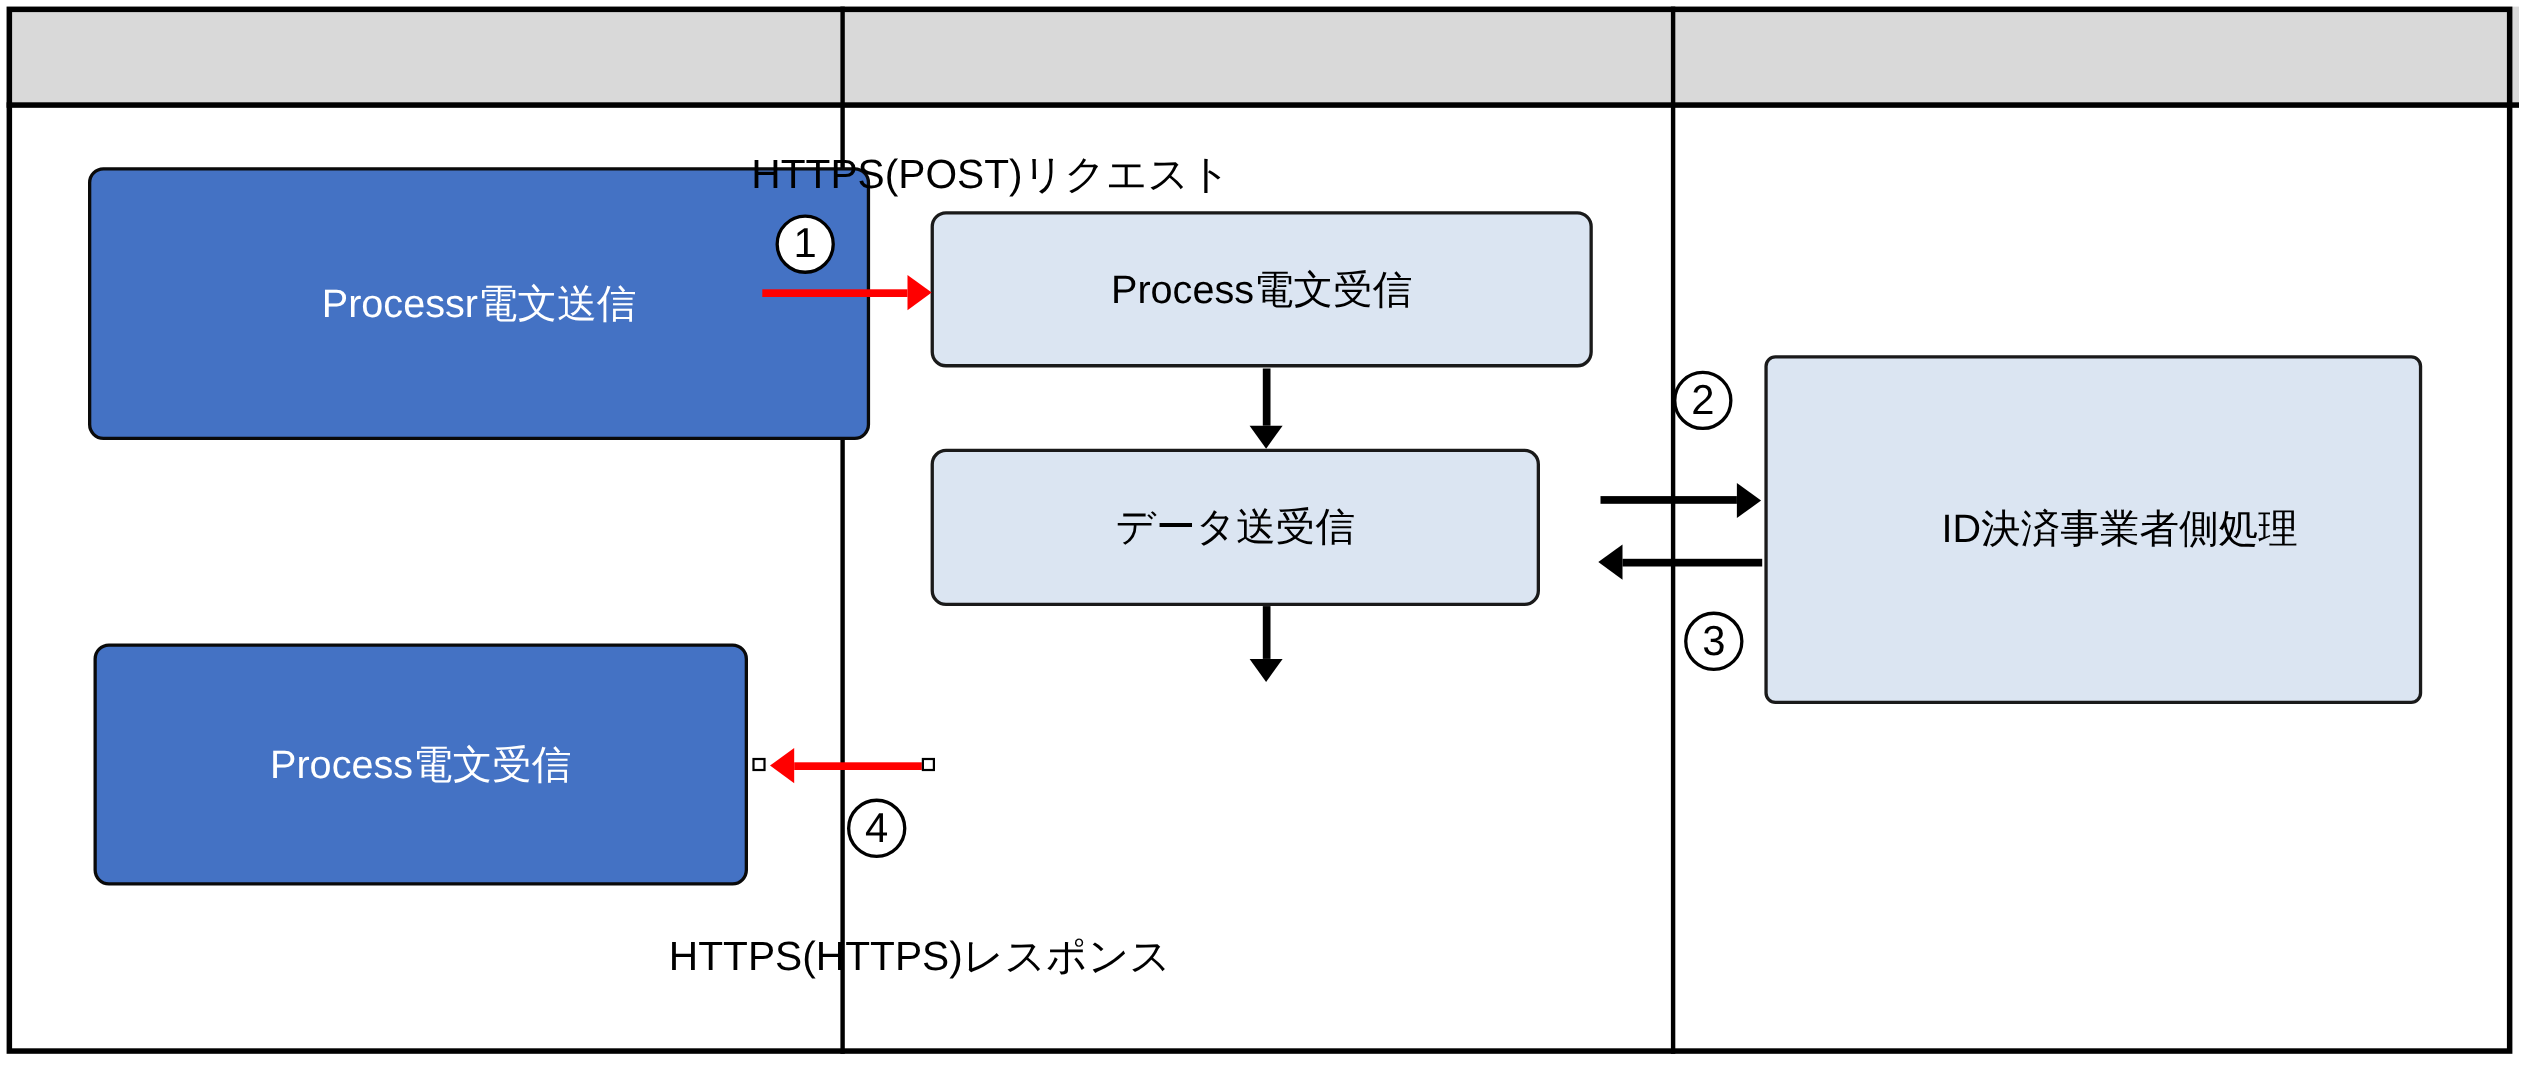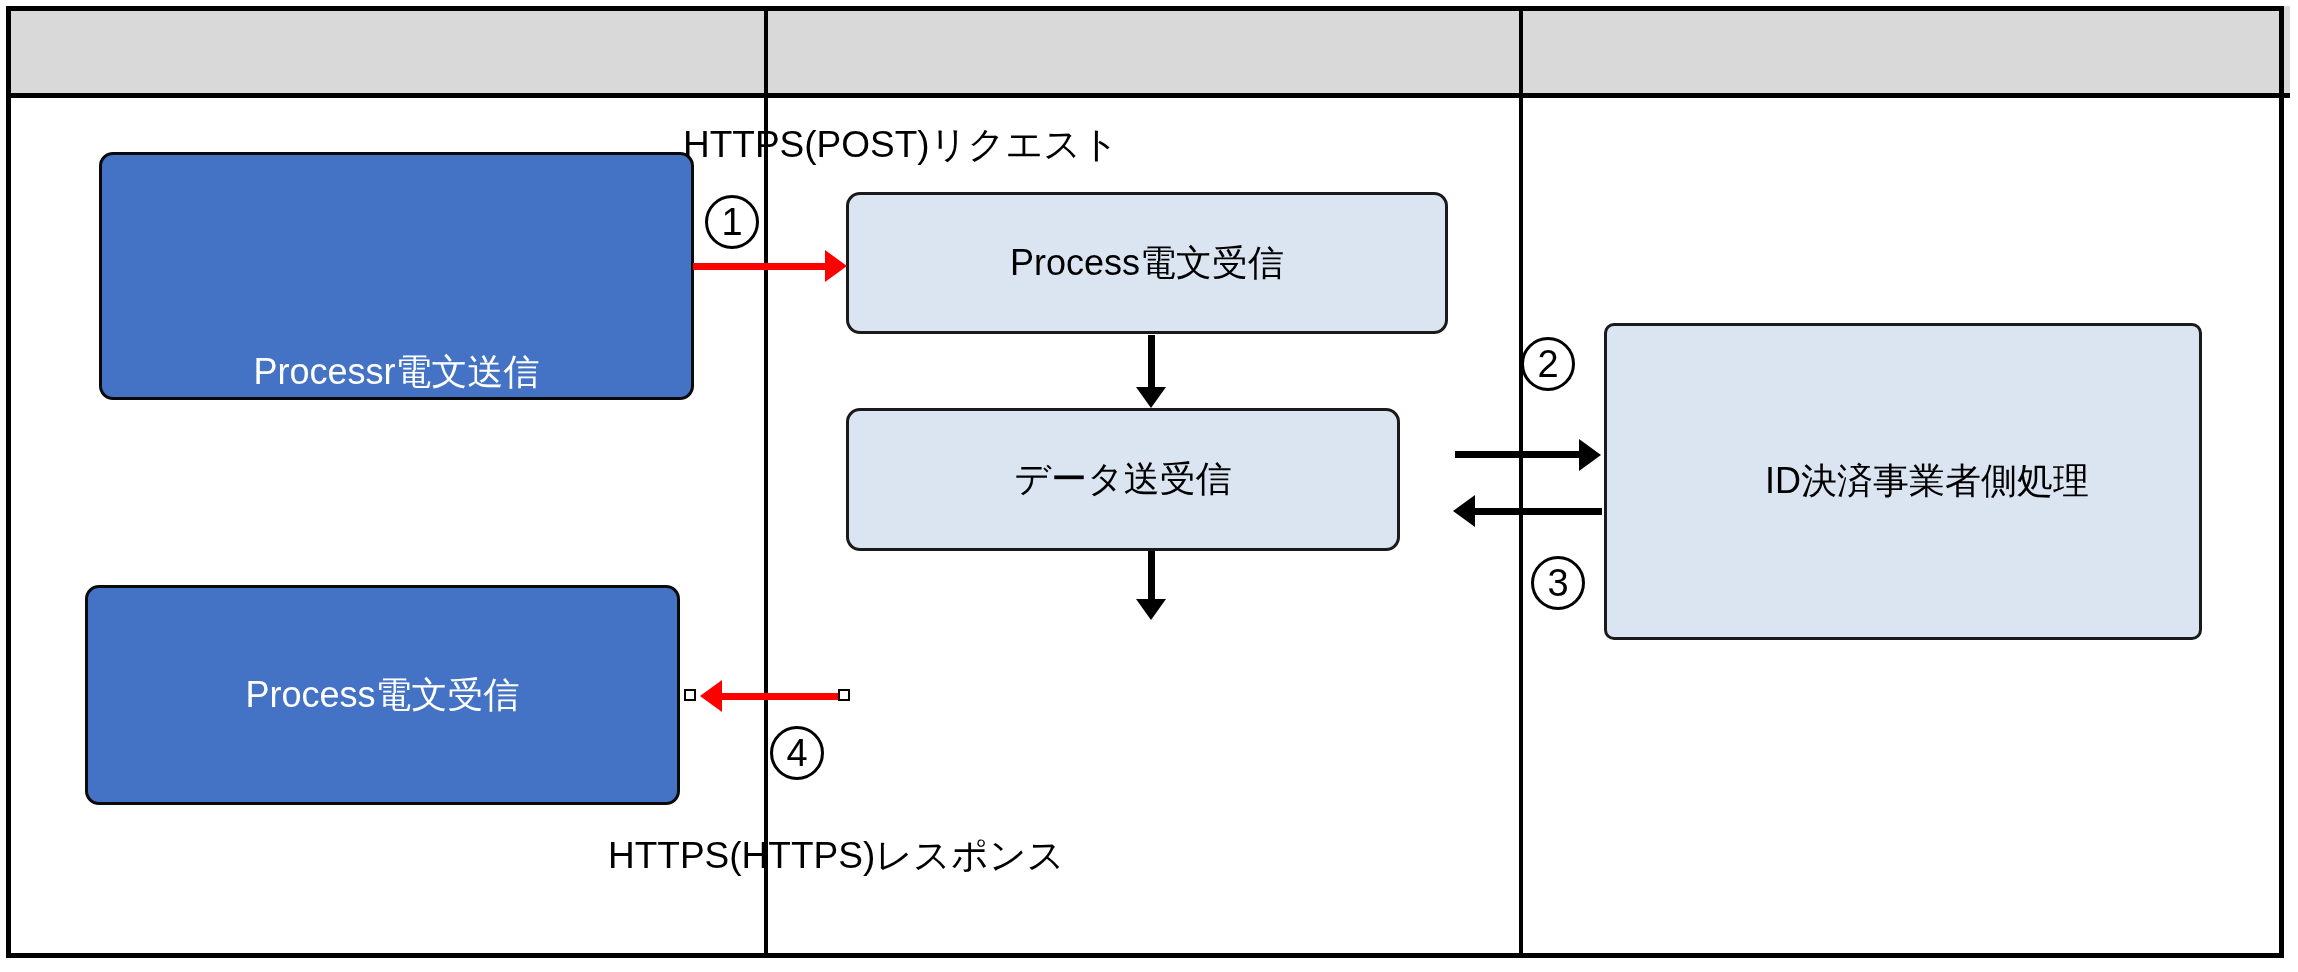--- a/index.html
+++ b/index.html
@@ -21,29 +21,29 @@
     font-size:46px; letter-spacing:1px; z-index:3; }
   .hl-1 { left:6px;    width:758px; }
   .hl-2 { left:768px;  width:751px; }
   .hl-3 { left:1523px; width:766px; }
 
   
   .node { display:flex; align-items:center; justify-content:center; text-align:center;
     font-size:36px; border:3px solid #000; border-radius:14px; z-index:5; }
   .node-dark  { background:#4472c4; color:#ffffff; border-color:#0a0a0a; }
   .node-light { background:#dbe5f2; color:#000000; border-color:#1a1a1a; }
-  .n-merchant-send { left:99px;  top:152px; width:595px; height:248px;align-items:flex-end; }
+  .n-merchant-send { left:80px;  top:152px; width:711px; height:248px; }
   .n-merchant-recv { left:85px;  top:585px; width:595px; height:220px; }
   .n-escott-recv   { left:846px; top:192px; width:602px; height:142px; }
   .n-escott-data   { left:846px; top:408px; width:554px; height:143px; }
   .n-escott-send   { left:846px; top:623px; width:602px; height:145px; }
   .n-provider      { left:1604px; top:323px; width:598px; height:317px; border-radius:10px;padding-left:48px; }
 
   
-  .annotation { font-size:37px; white-space:nowrap; z-index:10; }
+  .annotation { font-size:37px; white-space:nowrap; z-index:10;margin-top:14px; }
   .a-request  { left:683px; top:120px; }
   .a-response { left:608px; top:831px; }
 
   
   .badge { width:54px; height:54px; border:3px solid #000; border-radius:50%; background:#ffffff;
     display:flex; align-items:center; justify-content:center; font-size:38px; z-index:12; }
   .b-1 { left:705px;  top:195px; }
   .b-2 { left:1521px; top:337px; }
   .b-3 { left:1531px; top:556px; }
   .b-4 { left:770px;  top:726px; }

